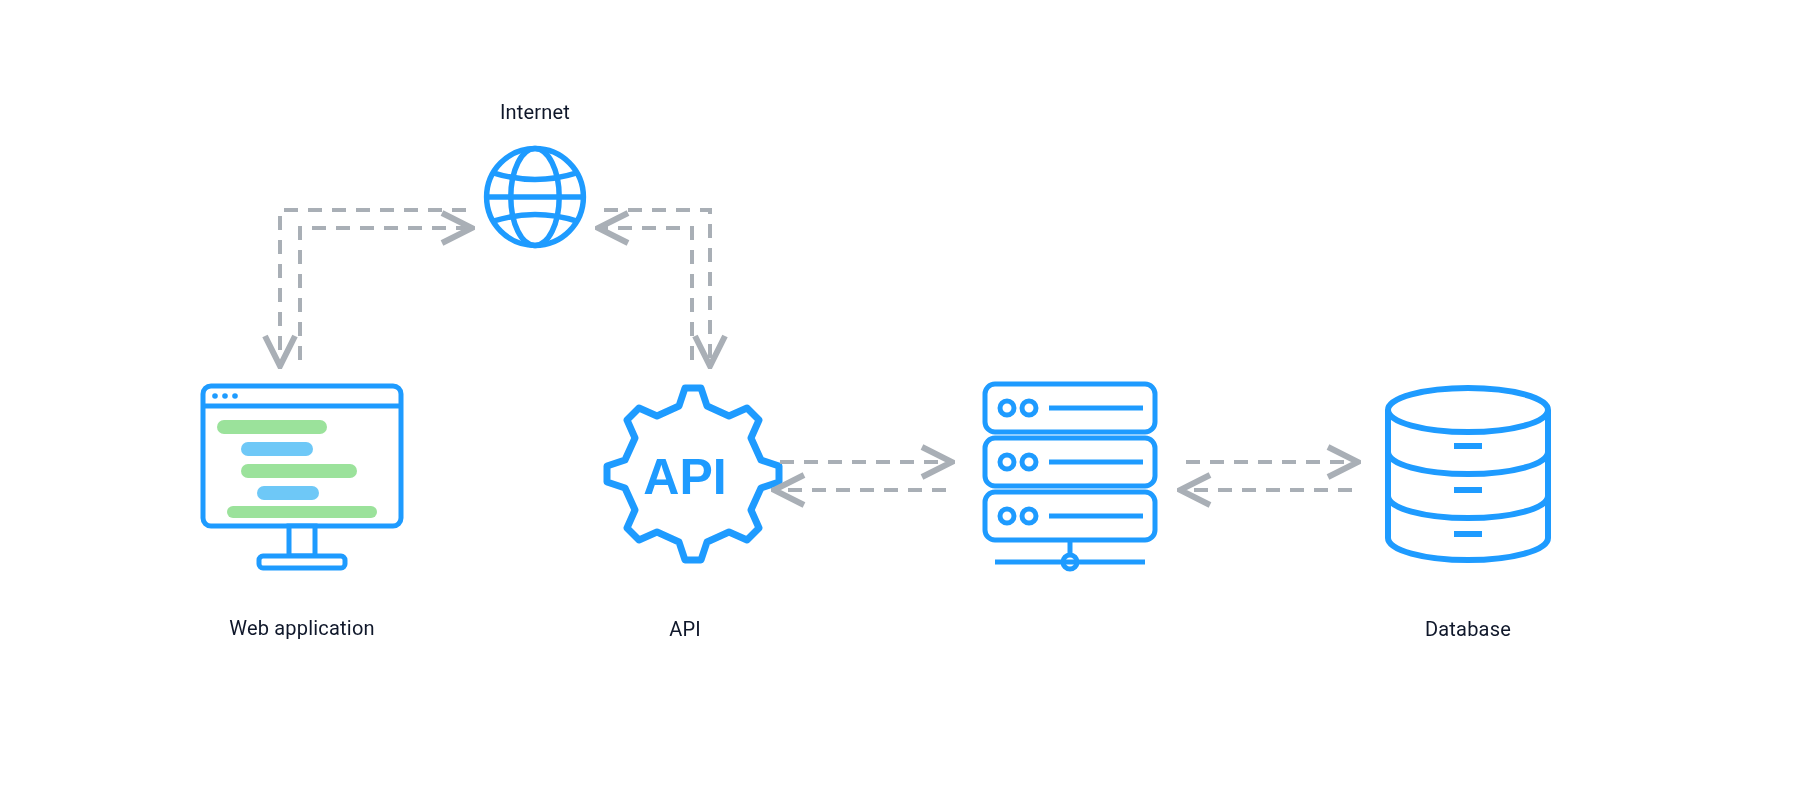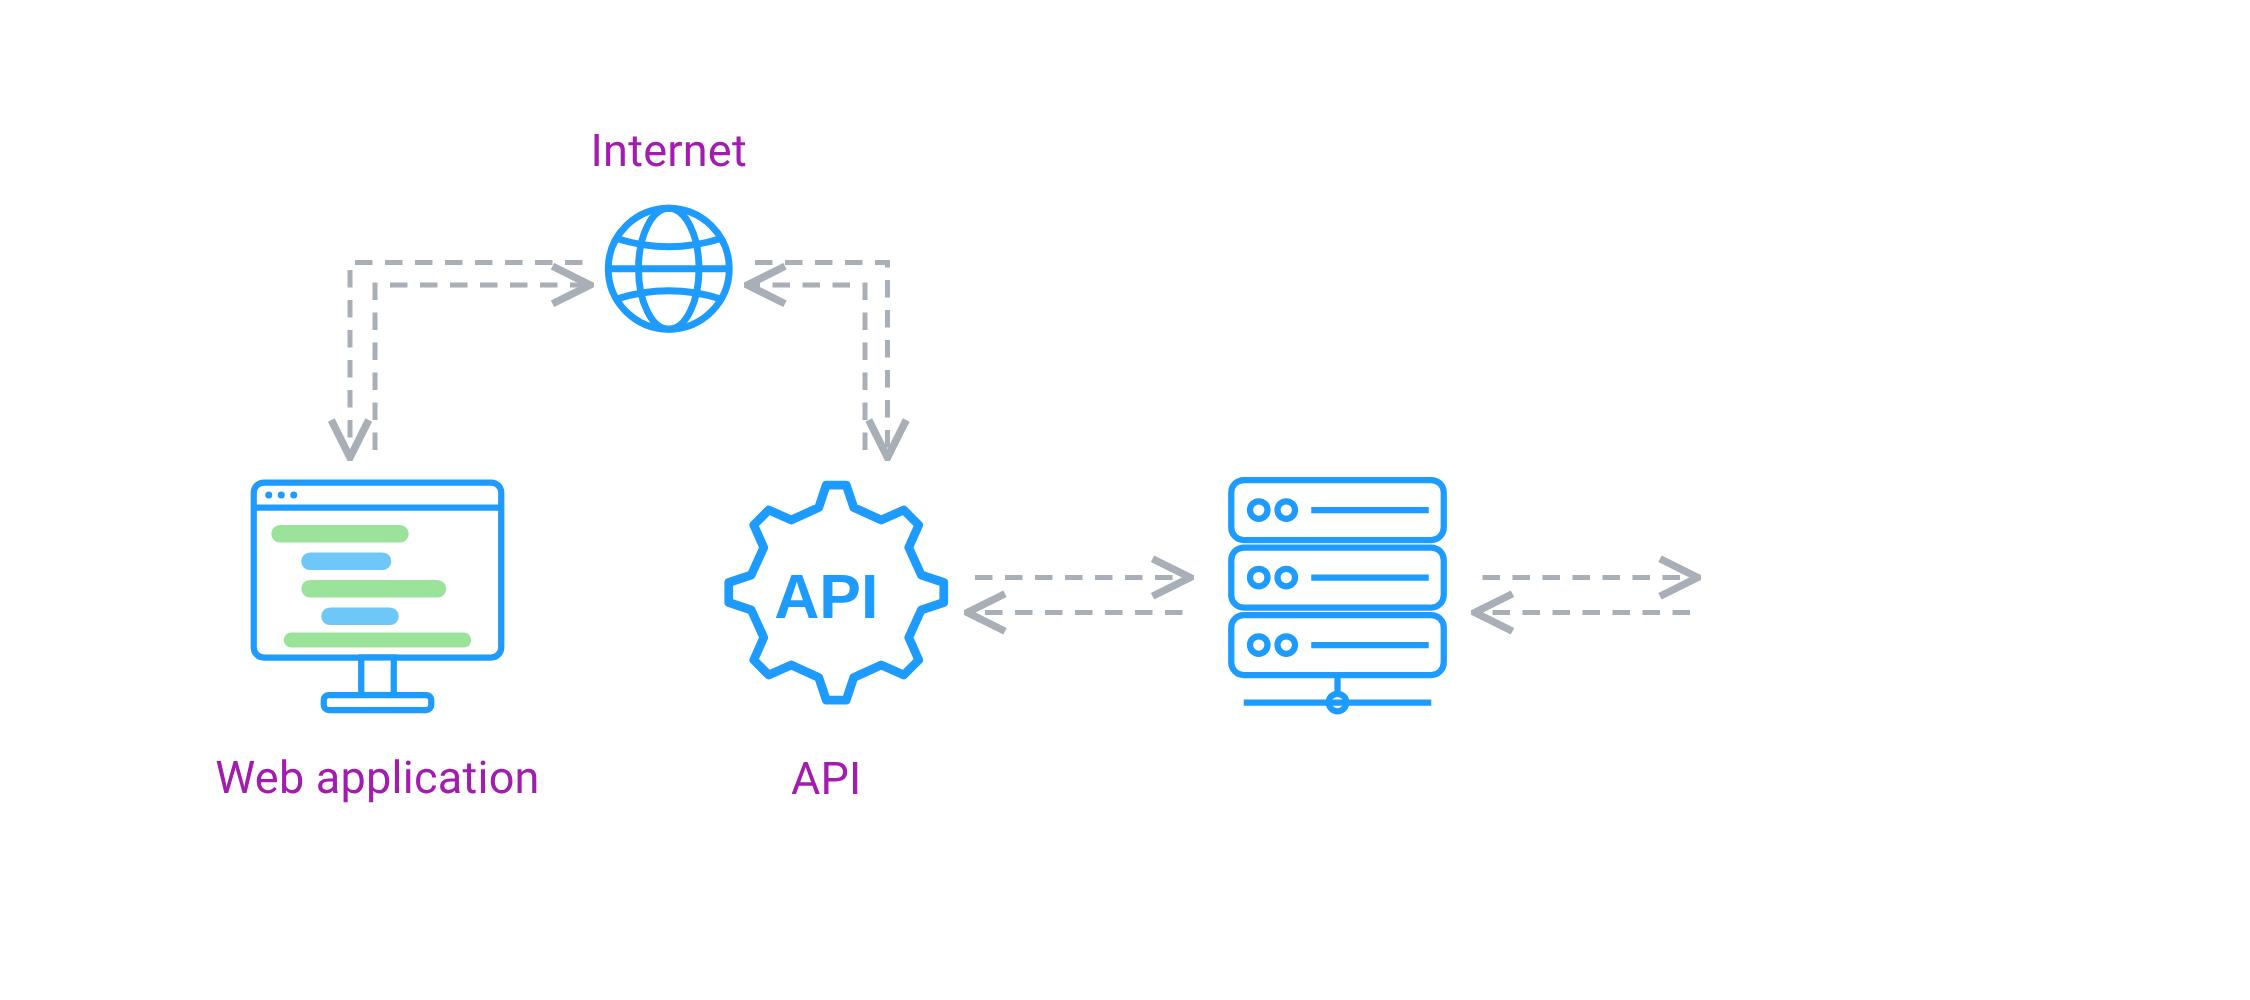--- a/index.html
+++ b/index.html
@@ -1,20 +1,20 @@
 <!DOCTYPE html>
 <html><head>
 <meta charset="utf-8">
 <style>
   html,body{margin:0;padding:0;width:1800px;height:800px;background:#fff;font-family:-apple-system,BlinkMacSystemFont,'Segoe UI',Roboto,Helvetica,Arial,sans-serif;color:#3a4148;}
   .stage{position:relative;width:1800px;height:800px;}
   .node{position:absolute;text-align:center;}
-  .label{font-size:36px;color:#a21caf;letter-spacing:0.2px;}
+  .label{font-size:20px;color:#0f172a;letter-spacing:0.2px;}
   .label-top{margin-bottom:18px;display:block;}
-  .label-bottom{margin-top:26px;display:block;}
+  .label-bottom{margin-top:41px;display:block;}
   svg{display:block;margin:0 auto;}
 </style>
 </head>
 <body>
 
 <div class="stage">
 
   <div class="node" style="left:430px;top:100px;width:210px;">
     <span class="label label-top">Internet</span>
     <svg width="110" height="110" viewBox="0 0 100 100">
@@ -37,21 +37,21 @@
       <rect x="44" y="62" width="72" height="14" rx="7" fill="#6EC8F7"></rect>
       <rect x="44" y="84" width="116" height="14" rx="7" fill="#9BE29B"></rect>
       <rect x="60" y="106" width="62" height="14" rx="7" fill="#6EC8F7"></rect>
       <rect x="30" y="126" width="150" height="12" rx="6" fill="#9BE29B"></rect>
       <rect x="92" y="146" width="26" height="30" fill="#fff" stroke="#1E9BFF" stroke-width="5"></rect>
       <rect x="62" y="176" width="86" height="12" rx="4" fill="#fff" stroke="#1E9BFF" stroke-width="5"></rect>
     </svg>
     <span class="label label-bottom">Web application</span>
   </div>
 
-  <div class="node" style="left:556px;top:376px;width:210px;">
+  <div class="node" style="left:580px;top:376px;width:210px;">
     <svg width="200" height="200" viewBox="0 0 200 200">
       <g fill="#fff" stroke="#1E9BFF" stroke-width="7" stroke-linejoin="round">
         <path d="M100 12
                  l16 0 l6 18 l22 10 l18 -8 l12 12 l-8 18 l10 22 l18 6 l0 16 l-18 6 l-10 22 l8 18 l-12 12 l-18 -8 l-22 10 l-6 18 l-16 0 l-6 -18 l-22 -10 l-18 8 l-12 -12 l8 -18 l-10 -22 l-18 -6 l0 -16 l18 -6 l10 -22 l-8 -18 l12 -12 l18 8 l22 -10 z"></path>
       </g>
       <text x="100" y="118" text-anchor="middle" font-family="Arial, Helvetica, sans-serif" font-weight="700" font-size="50" fill="#1E9BFF">API</text>
     </svg>
     <span class="label label-bottom">API</span>
   </div>
 
@@ -72,20 +72,34 @@
         <circle cx="32" cy="140" r="7"></circle>
           <circle cx="54" cy="140" r="7"></circle>
           <line x1="74" y1="140" x2="168" y2="140"></line>
       </g>
       <line x1="95" y1="164" x2="95" y2="186" stroke="#1E9BFF" stroke-width="5"></line>
       <circle cx="95" cy="186" r="7" fill="#fff" stroke="#1E9BFF" stroke-width="5"></circle>
       <line x1="20" y1="186" x2="170" y2="186" stroke="#1E9BFF" stroke-width="5"></line>
     </svg>
   </div>
 
+  <div class="node" style="left:1358px;top:376px;width:220px;">
+    <svg width="200" height="200" viewBox="0 0 200 200">
+      <g fill="#fff" stroke="#1E9BFF" stroke-width="6">
+        <path d="M20 34 v128 a80 22 0 0 0 160 0 V34"></path>
+        <ellipse cx="100" cy="34" rx="80" ry="22"></ellipse>
+        <path d="M20 76 a80 22 0 0 0 160 0" fill="none"></path>
+        <path d="M20 120 a80 22 0 0 0 160 0" fill="none"></path>
+      </g>
+      <line x1="86" y1="70" x2="114" y2="70" stroke="#1E9BFF" stroke-width="6"></line>
+      <line x1="86" y1="114" x2="114" y2="114" stroke="#1E9BFF" stroke-width="6"></line>
+      <line x1="86" y1="158" x2="114" y2="158" stroke="#1E9BFF" stroke-width="6"></line>
+    </svg>
+    <span class="label label-bottom">Database</span>
+  </div>
 
   <svg width="1800" height="800" style="position:absolute;left:0;top:0;pointer-events:none">
     <defs>
       <marker id="ah" viewBox="0 0 12 12" refX="9" refY="6" markerWidth="9" markerHeight="9" orient="auto-start-reverse">
         <path d="M1 1 L11 6 L1 11" fill="none" stroke="#A9AFB6" stroke-width="2"></path>
       </marker>
     </defs>
     <g stroke="#A9AFB6" stroke-width="4" stroke-dasharray="14 10" fill="none">
 
       <path d="M466 210 H280 V360" marker-end="url(#ah)"></path>

